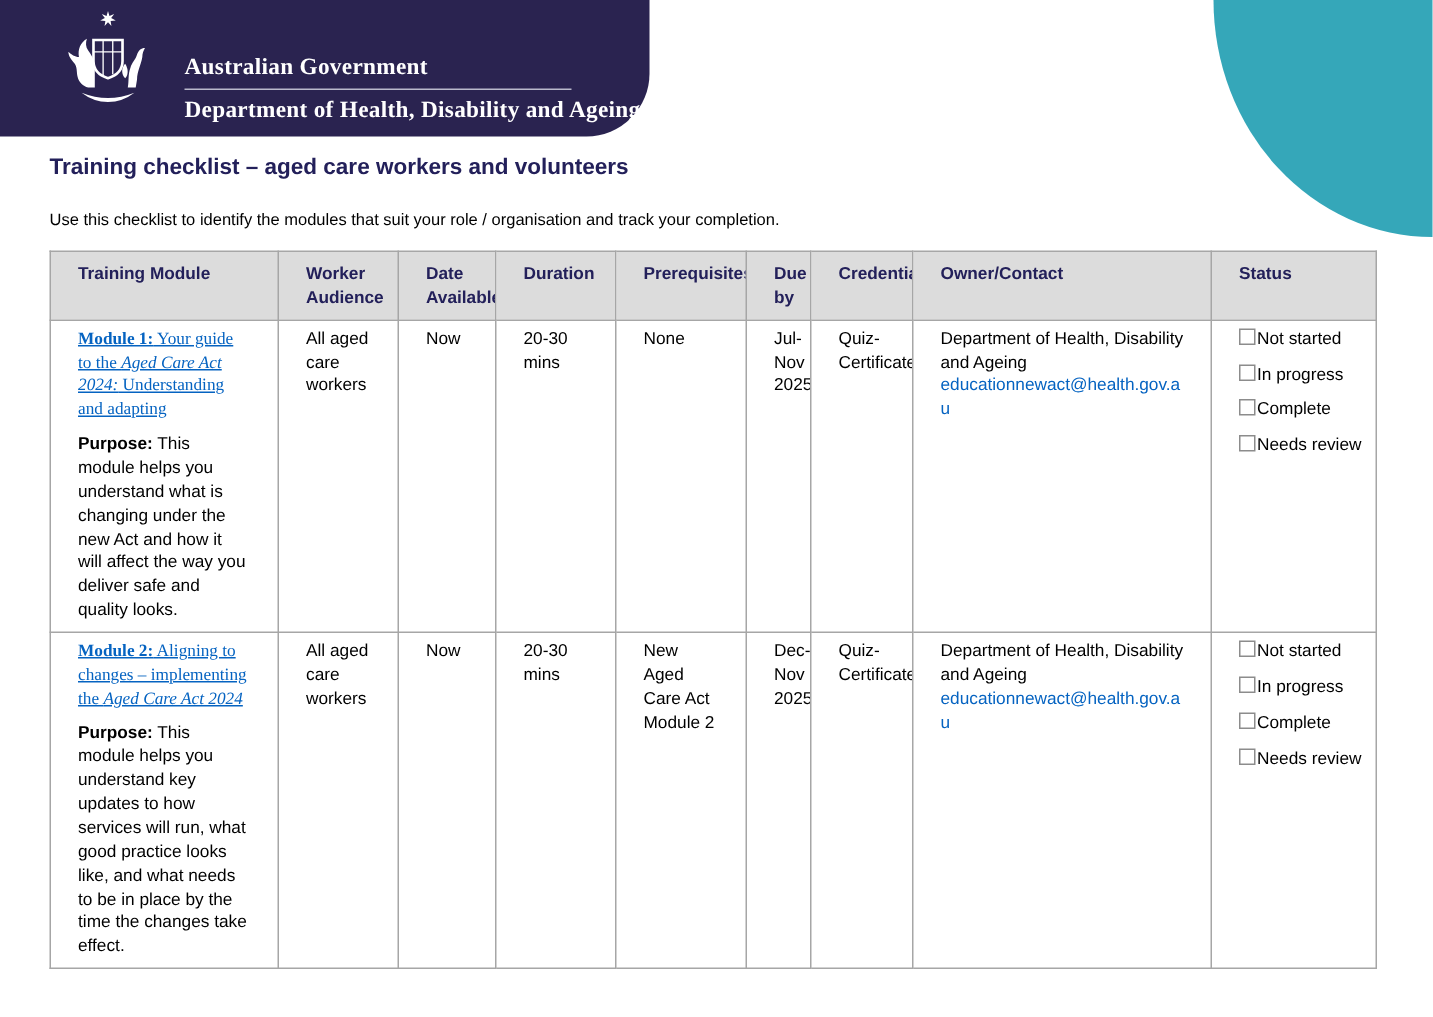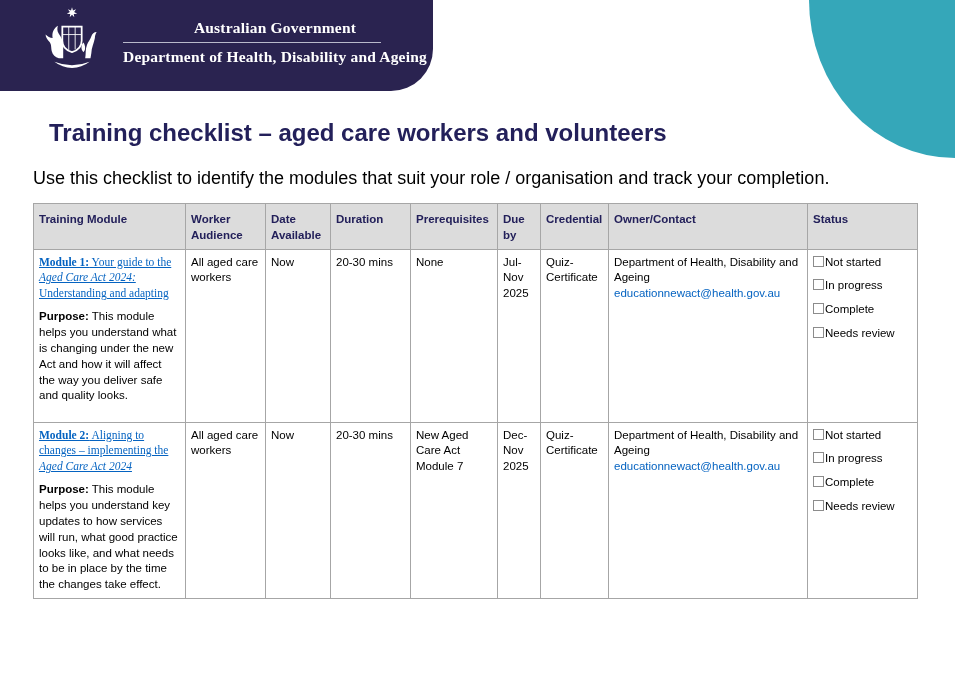--- a/index.html
+++ b/index.html
@@ -7,45 +7,45 @@
     width:955px; height:678px; position:relative; overflow:hidden;
     background:#ffffff; font-family:"Liberation Sans", sans-serif; color:#000;
   }
 
   
   .gov-banner {
     position:absolute; top:0; left:0; width:433px; height:91px;
     background:#2A2350; border-radius:0 0 42px 0;
   }
   .crest { position:absolute; left:28px; top:5px; width:88px; height:82px; }
-  .brand { position:absolute; left:123px; top:19px;text-align:center; }
+  .brand { position:absolute; left:123px; top:36px; }
   .gov-name, .dept-name {
     font-family:"Liberation Serif", serif; font-weight:700; color:#ffffff;
     font-size:15.5px; letter-spacing:.2px; white-space:nowrap;
   }
   .brand-rule { height:1px; background:#b9b9cb; margin:5px 0 5px 0; width:258px; }
 
   
   .teal-corner {
     position:absolute; top:0; right:0; width:146px; height:158px;
     background:#35A7B9; border-bottom-left-radius:100% 100%;
   }
 
   
   .main { position:absolute; left:33px; top:103px; width:884px; }
-  h1.title { margin:16px; font-size:24px; line-height:1.2; color:#23205A; font-weight:700; }
-  .intro { margin:20px 0 14px 0; font-size:18px; color:#000; }
+  h1.title { margin:0; font-size:15px; line-height:1.2; color:#23205A; font-weight:700; }
+  .intro { margin:20px 0 14px 0; font-size:11px; color:#000; }
 
   table.checklist {
     border-collapse:collapse; table-layout:fixed; width:884px;
     font-size:11.5px; color:#000;
   }
   th, td {
     border:1.5px solid #A6A6A6; vertical-align:top; text-align:left;
-    padding:5px 5px; line-height:1.38; overflow:hidden;
+    padding:5px 18px; line-height:1.38; overflow:hidden;
   }
   th { background:#DCDCDC; color:#23205A; font-weight:700; padding-top:8px; }
   tr.head-row { height:44px; }
   tr.row-1 { height:173px; }
   tr.row-2 { height:171px; }
   tr.row-3 { height:62px; }
 
   .mod-link { color:#0563C1; text-decoration:underline; cursor:pointer; display:inline;font-family:Liberation Serif, serif; }
   .b { font-weight:700; }
   em { font-style:italic; }
@@ -140,21 +140,21 @@
         </tr>
 
         <tr class="row-2">
           <td>
             <a class="mod-link"><span class="b">Module 2:</span><span> Aligning to changes – implementing the </span><em>Aged Care Act 2024</em><span></span></a>
             <p class="purpose"><span class="b">Purpose:</span><span> This module helps you understand key updates to how services will run, what good practice looks like, and what needs to be in place by the time the changes take effect.</span></p>
           </td>
           <td>All aged care workers</td>
           <td>Now</td>
           <td>20-30 mins</td>
-          <td>New Aged Care Act Module 7</td>
+          <td>New Aged Care Act Module 2</td>
           <td>Dec-Nov 2025</td>
           <td>Quiz-Certificate</td>
           <td>
             <span>Department of Health, Disability and Ageing</span>
             <a class="email-link">educationnewact@health.gov.au</a>
           </td>
           <td>
             <div class="status-line"><span class="cb"></span><span>Not started</span></div>
             <div class="status-line"><span class="cb"></span><span>In progress</span></div>
             <div class="status-line"><span class="cb"></span><span>Complete</span></div>

